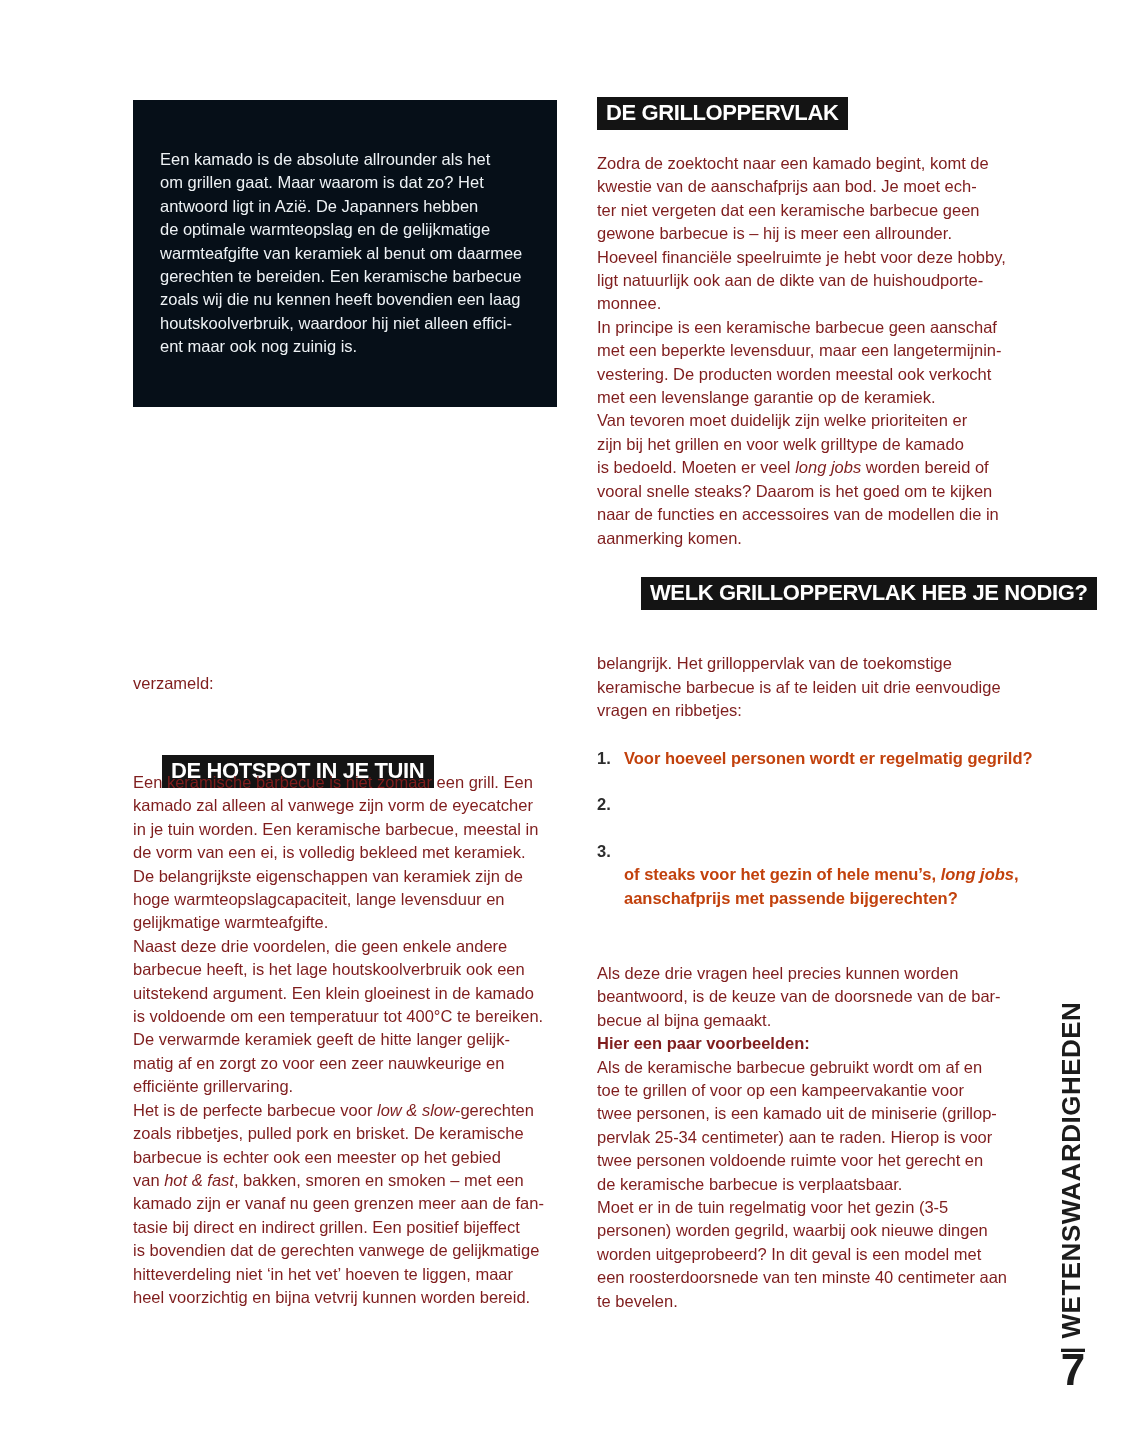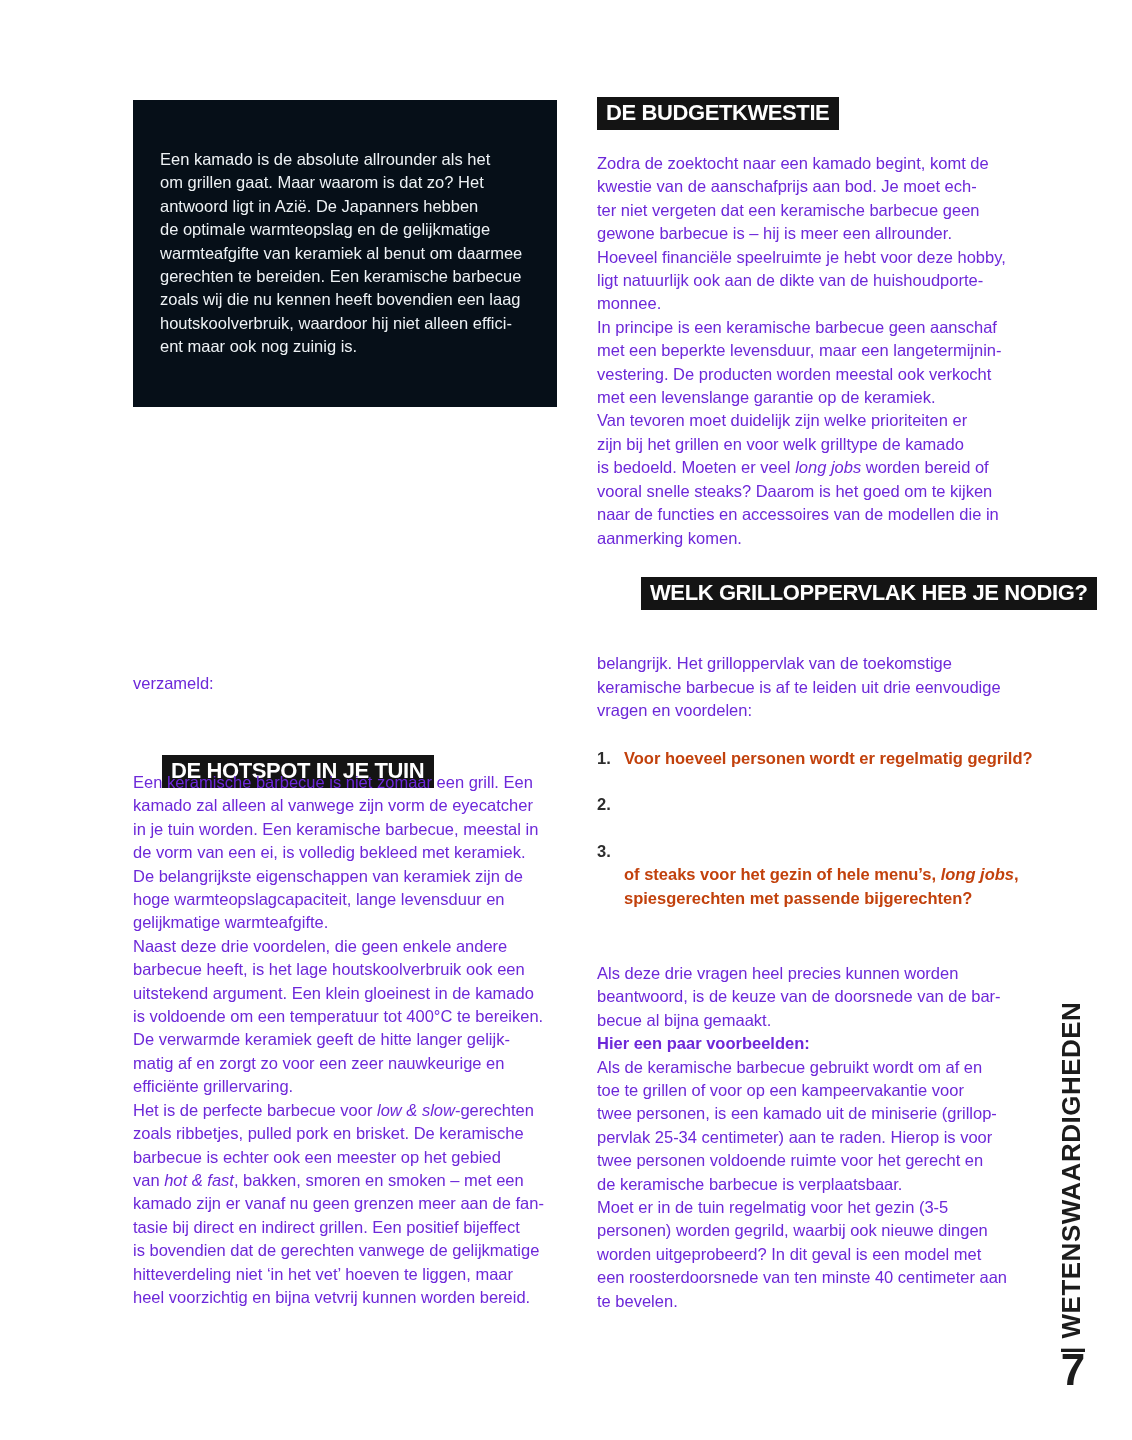--- a/index.html
+++ b/index.html
@@ -2,21 +2,21 @@
 <html><head>
 <meta charset="utf-8">
 <style>
   html,body{margin:0;padding:0;}
   body{
     width:1132px;height:1440px;background:#ffffff;position:relative;
     font-family:"Liberation Sans","DejaVu Sans",sans-serif;color:#3b3b3b;
     -webkit-font-smoothing:antialiased;
   }
   .abs{position:absolute;}
-  .body-text{font-size:16.5px;line-height:23.4px;color:#6d28d9;white-space:nowrap;}
+  .body-text{font-size:16.5px;line-height:23.4px;color:#7f1d1d;white-space:nowrap;}
   .quote-box{
     left:133px;top:100px;width:424px;height:307px;background:#060f18;
     box-sizing:border-box;padding:48px 2px 0 27px;overflow:hidden;
   }
   .quote-box .body-text{color:#eef2f5;}
   .hd{
     display:inline-block;background:#141414;color:#ffffff;font-weight:700;
     font-size:22px;letter-spacing:-0.4px;padding:4px 10px 6px 9px;line-height:1.05;
     white-space:nowrap;
   }
@@ -46,41 +46,41 @@
 
 <div class="abs left-col body-text" style="top:649px;"><br><span>verzameld:</span></div>
 
 <div class="abs left-col" style="top:755px;padding-left:29px;">
   <span class="hd">DE HOTSPOT IN JE TUIN</span>
 </div>
 
 <div class="abs left-col body-text" style="top:771px;"><span>Een keramische barbecue is niet zomaar een grill. Een</span><br><span>kamado zal alleen al vanwege zijn vorm de eyecatcher</span><br><span>in je tuin worden. Een keramische barbecue, meestal in</span><br><span>de vorm van een ei, is volledig bekleed met keramiek.</span><br><span>De belangrijkste eigenschappen van keramiek zijn de</span><br><span>hoge warmteopslagcapaciteit, lange levensduur en</span><br><span>gelijkmatige warmteafgifte.</span><br><span>Naast deze drie voordelen, die geen enkele andere</span><br><span>barbecue heeft, is het lage houtskoolverbruik ook een</span><br><span>uitstekend argument. Een klein gloeinest in de kamado</span><br><span>is voldoende om een temperatuur tot 400°C te bereiken.</span><br><span>De verwarmde keramiek geeft de hitte langer gelijk-</span><br><span>matig af en zorgt zo voor een zeer nauwkeurige en</span><br><span>efficiënte grillervaring.</span><br><span>Het is de perfecte barbecue voor </span><span style="font-style: italic;">low &amp; slow</span><span>-gerechten</span><br><span>zoals ribbetjes, pulled pork en brisket. De keramische</span><br><span>barbecue is echter ook een meester op het gebied</span><br><span>van </span><span style="font-style: italic;">hot &amp; fast</span><span>, bakken, smoren en smoken – met een</span><br><span>kamado zijn er vanaf nu geen grenzen meer aan de fan-</span><br><span>tasie bij direct en indirect grillen. Een positief bijeffect</span><br><span>is bovendien dat de gerechten vanwege de gelijkmatige</span><br><span>hitteverdeling niet ‘in het vet’ hoeven te liggen, maar</span><br><span>heel voorzichtig en bijna vetvrij kunnen worden bereid.</span></div>
 
 <div class="abs right-col" style="top:97px;">
-  <span class="hd">DE BUDGETKWESTIE</span>
+  <span class="hd">DE GRILLOPPERVLAK</span>
 </div>
 
 <div class="abs right-col body-text" style="top:152px;"><span>Zodra de zoektocht naar een kamado begint, komt de</span><br><span>kwestie van de aanschafprijs aan bod. Je moet ech-</span><br><span>ter niet vergeten dat een keramische barbecue geen</span><br><span>gewone barbecue is – hij is meer een allrounder.</span><br><span>Hoeveel financiële speelruimte je hebt voor deze hobby,</span><br><span>ligt natuurlijk ook aan de dikte van de huishoudporte-</span><br><span>monnee.</span><br><span>In principe is een keramische barbecue geen aanschaf</span><br><span>met een beperkte levensduur, maar een langetermijnin-</span><br><span>vestering. De producten worden meestal ook verkocht</span><br><span>met een levenslange garantie op de keramiek.</span><br><span>Van tevoren moet duidelijk zijn welke prioriteiten er</span><br><span>zijn bij het grillen en voor welk grilltype de kamado</span><br><span>is bedoeld. Moeten er veel </span><span style="font-style: italic;">long jobs</span><span> worden bereid of</span><br><span>vooral snelle steaks? Daarom is het goed om te kijken</span><br><span>naar de functies en accessoires van de modellen die in</span><br><span>aanmerking komen.</span></div>
 
 <div class="abs right-col" style="top:577px;padding-left:44px;">
   <span class="hd">WELK GRILLOPPERVLAK HEB JE NODIG?</span>
 </div>
 
-<div class="abs right-col body-text" style="top:629px;"><br><span>belangrijk. Het grilloppervlak van de toekomstige</span><br><span>keramische barbecue is af te leiden uit drie eenvoudige</span><br><span>vragen en voordelen:</span></div>
+<div class="abs right-col body-text" style="top:629px;"><br><span>belangrijk. Het grilloppervlak van de toekomstige</span><br><span>keramische barbecue is af te leiden uit drie eenvoudige</span><br><span>vragen en ribbetjes:</span></div>
 
 <div class="abs right-col" style="top:747px;">
   <div class="qitem">
     <span class="qnum">1.</span>
     <div class="qtext"><span>Voor hoeveel personen wordt er regelmatig gegrild?</span></div>
   </div>
   <div class="qitem">
     <span class="qnum">2.</span>
   </div>
   <div class="qitem">
     <span class="qnum">3.</span>
-    <div class="qtext"><br><span>of steaks voor het gezin of hele menu’s, </span><span style="font-style: italic; font-weight: 700;">long jobs</span><span>,</span><br><span>spiesgerechten met passende bijgerechten?</span></div>
+    <div class="qtext"><br><span>of steaks voor het gezin of hele menu’s, </span><span style="font-style: italic; font-weight: 700;">long jobs</span><span>,</span><br><span>aanschafprijs met passende bijgerechten?</span></div>
   </div>
 </div>
 
 <div class="abs right-col body-text" style="top:962px;"><span>Als deze drie vragen heel precies kunnen worden</span><br><span>beantwoord, is de keuze van de doorsnede van de bar-</span><br><span>becue al bijna gemaakt.</span><br><span style="font-weight: 700;">Hier een paar voorbeelden:</span><br><span>Als de keramische barbecue gebruikt wordt om af en</span><br><span>toe te grillen of voor op een kampeervakantie voor</span><br><span>twee personen, is een kamado uit de miniserie (grillop-</span><br><span>pervlak 25-34 centimeter) aan te raden. Hierop is voor</span><br><span>twee personen voldoende ruimte voor het gerecht en</span><br><span>de keramische barbecue is verplaatsbaar.</span><br><span>Moet er in de tuin regelmatig voor het gezin (3-5</span><br><span>personen) worden gegrild, waarbij ook nieuwe dingen</span><br><span>worden uitgeprobeerd? In dit geval is een model met</span><br><span>een roosterdoorsnede van ten minste 40 centimeter aan</span><br><span>te bevelen.</span></div>
 
 <div class="abs side-label">| WETENSWAARDIGHEDEN</div>
 <div class="abs page-num">7</div>
 
 </body></html>

